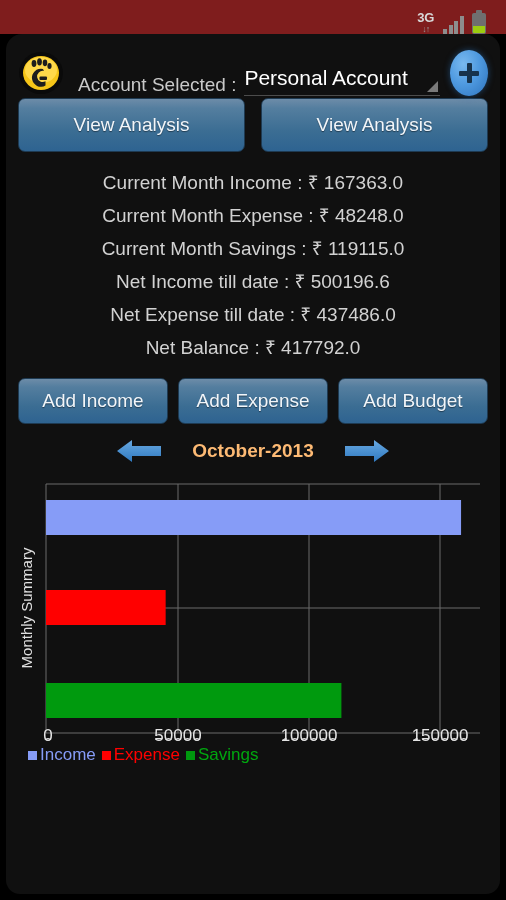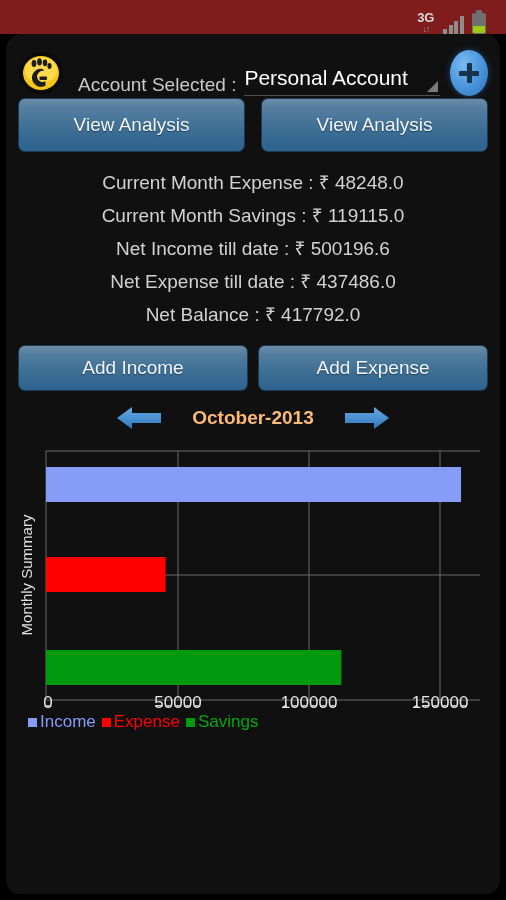--- a/index.html
+++ b/index.html
@@ -319,30 +319,32 @@
     </div>
     <div class="add-btn"></div>
   </div>
 
   <div class="row-2">
     <div class="btn">View Analysis</div>
     <div class="btn">View Analysis</div>
   </div>
 
   <div class="summary">
+    <div class="line">Current Month Income : ₹ 167363.0</div>
     <div class="line">Current Month Expense : ₹ 48248.0</div>
     <div class="line">Current Month Savings : ₹ 119115.0</div>
     <div class="line">Net Income till date : ₹ 500196.6</div>
     <div class="line">Net Expense till date : ₹ 437486.0</div>
     <div class="line">Net Balance : ₹ 417792.0</div>
   </div>
 
   <div class="row-3">
     <div class="btn">Add Income</div>
     <div class="btn">Add Expense</div>
+    <div class="btn">Add Budget</div>
   </div>
 
   <div class="monthnav">
     <div class="arrow">
       <svg width="48" height="26" viewBox="0 0 48 26">
         <defs>
           <linearGradient id="agl" x1="0" y1="0" x2="0" y2="1">
             <stop offset="0" stop-color="#68a9e2"></stop>
               <stop offset="1" stop-color="#2f79c0"></stop>
           </linearGradient>

